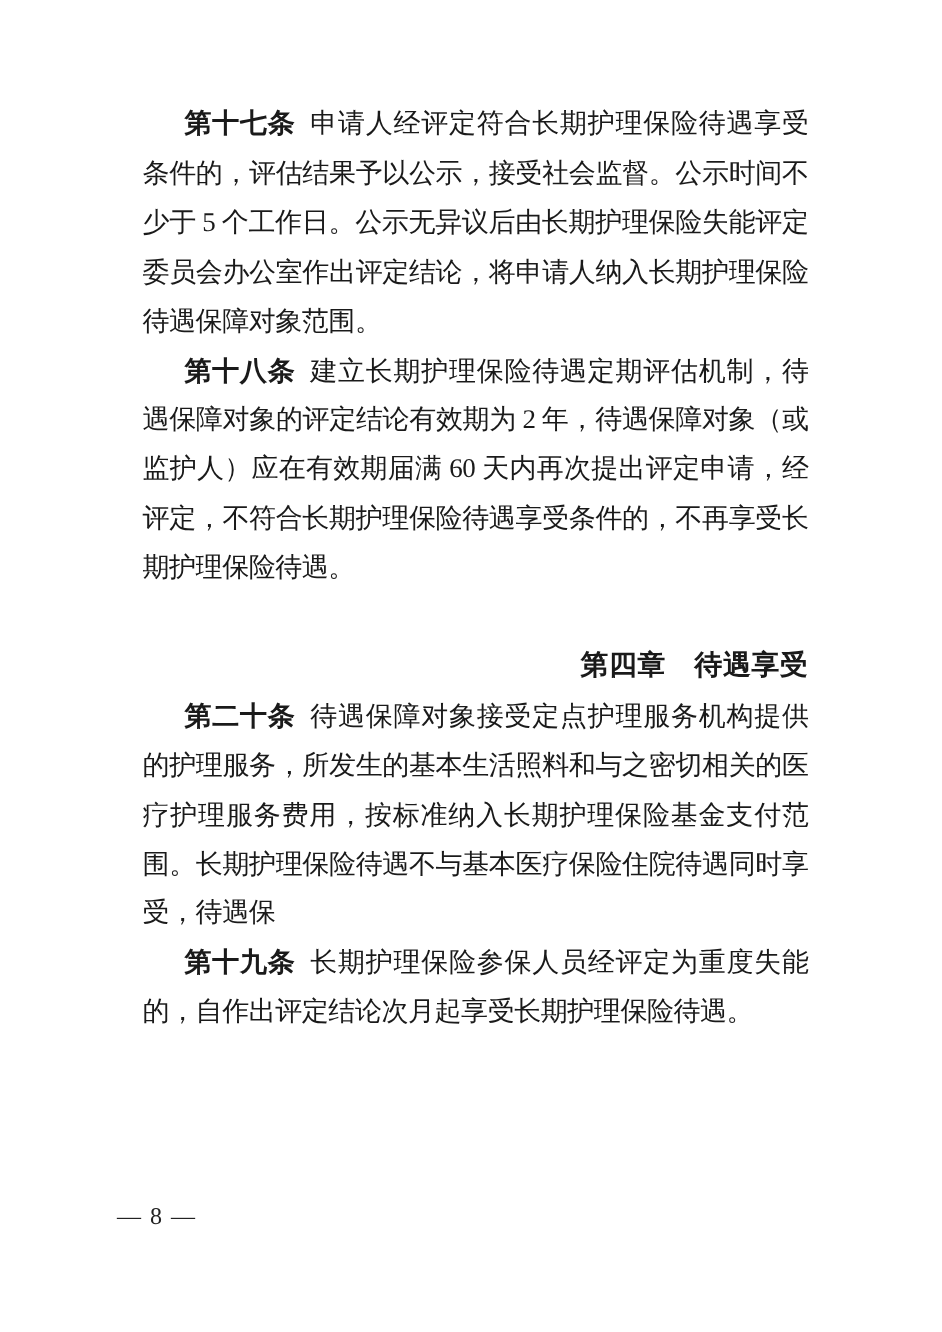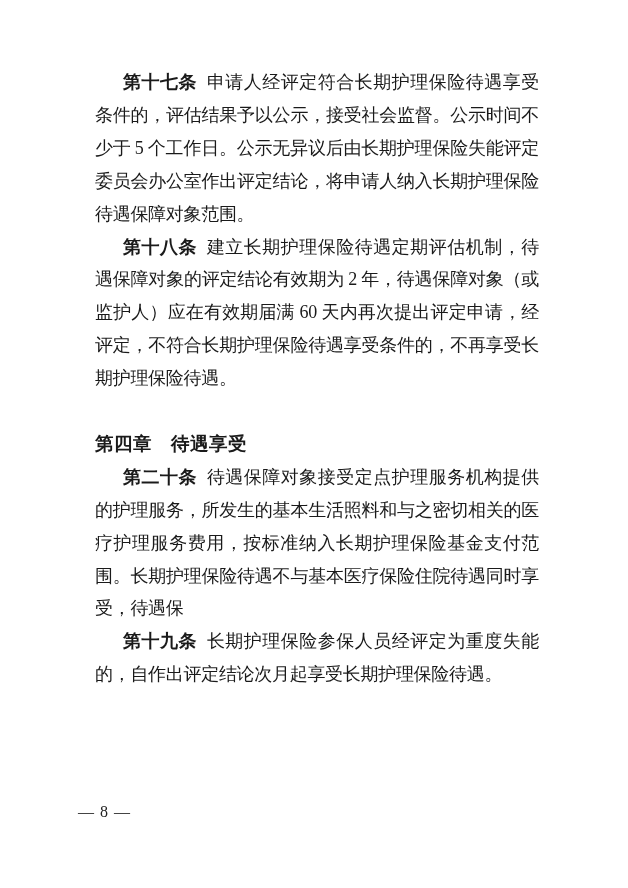--- a/index.html
+++ b/index.html
@@ -36,21 +36,21 @@
   }
   .article-no {
     font-weight: bold;
     margin-right: 0.55em;
   }
   h2.chapter {
     margin: 32.9px 0 0 0;
     font-size: 18.5px;
     line-height: 32.9px;
     font-weight: bold;
-    text-align: left;
+    text-align: right;
     text-indent: 0;
     letter-spacing: 0.5px;
   }
   .footer {
     position: absolute;
     left: 78px;
     top: 802px;
     font-size: 16px;
     line-height: 20px;
     color: #222222;

